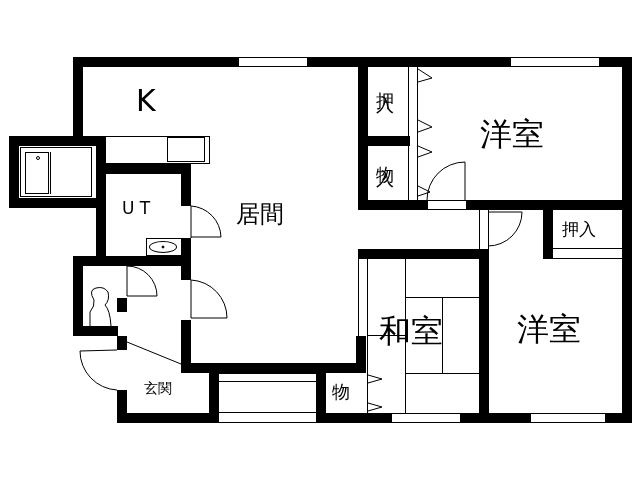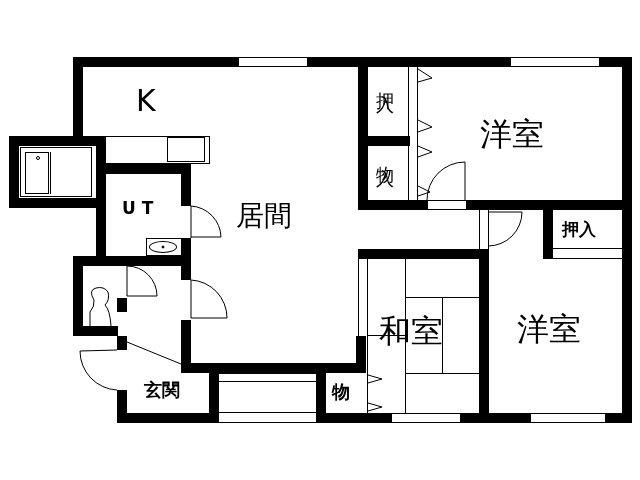--- a/index.html
+++ b/index.html
@@ -4,21 +4,21 @@
 <style>
   html, body { margin:0; padding:0; background:#ffffff; }
   body { width:640px; height:480px; position:relative; overflow:hidden;
          font-family:"DejaVu Sans","Liberation Sans",sans-serif; }
   .w { position:absolute; background:#000; }
   .win { position:absolute; background:#fff; border:1px solid #000; box-sizing:border-box; }
   .ln { position:absolute; background:#000; }
   .box { position:absolute; border:1px solid #000; box-sizing:border-box; background:#fff; }
   .lbl { position:absolute; color:#000; white-space:nowrap; line-height:1; }
   .big { font-size:34px; }
-  .sm  { font-size:18px;font-weight:bold; }
+  .sm  { font-size:18px; }
   .vert { writing-mode:vertical-rl; text-orientation:upright; font-size:18px; letter-spacing:2px; }
   svg.ov { position:absolute; left:0; top:0; }
 </style>
 </head>
 <body>
 
 <div class="w" style="left:73px;top:57px;width:559px;height:10px;"></div>
 
 <div class="win" style="left:238px;top:57px;width:70px;height:10px;"></div>
 <div class="win" style="left:510px;top:57px;width:90px;height:10px;"></div>
@@ -125,22 +125,22 @@
     <path d="M90 326 L90 312 Q95 306 94 300 Q88 290 96 288 Q104 286 108 292 Q110 300 105 305 Q110 310 111 326"></path>
     <circle cx="38" cy="158" r="1.5"></circle>
     <circle cx="163" cy="247" r="1" fill="#000"></circle>
   </g>
 
   <rect x="181" y="238" width="10" height="28" fill="#000"></rect>
 </svg>
 
 <div class="lbl big" style="left:136px;top:86px;font-size:30px;">K</div>
 <div class="lbl sm" style="left:122px;top:200px;font-size:17px;">U T</div>
-<div class="lbl big" style="left:236px;top:202px;font-size:28px;">居間</div>
+<div class="lbl big" style="left:236px;top:202px;font-size:24px;">居間</div>
 <div class="lbl big" style="left:480px;top:118px;font-size:32px;">洋室</div>
 <div class="lbl big" style="left:517px;top:313px;font-size:32px;">洋室</div>
 <div class="lbl big" style="left:379px;top:315px;font-size:32px;text-align:center;">和室</div>
-<div class="lbl sm" style="left:144px;top:381px;font-size:18px;">玄関</div>
+<div class="lbl sm" style="left:144px;top:381px;font-size:14px;">玄関</div>
 
 <div class="lbl vert" style="left:376px;top:78px;">押入</div>
 <div class="lbl vert" style="left:376px;top:152px;">物入</div>
 <div class="lbl sm" style="left:562px;top:221px;font-size:17px;">押入</div>
 <div class="lbl sm" style="left:332px;top:383px;font-size:18px;">物</div>
 
 </body></html>

